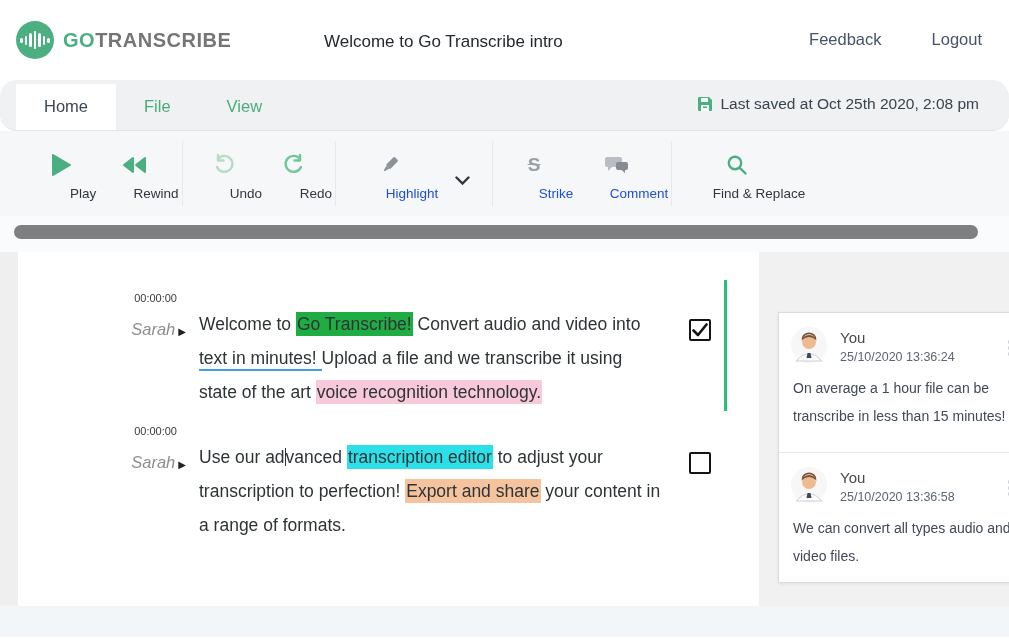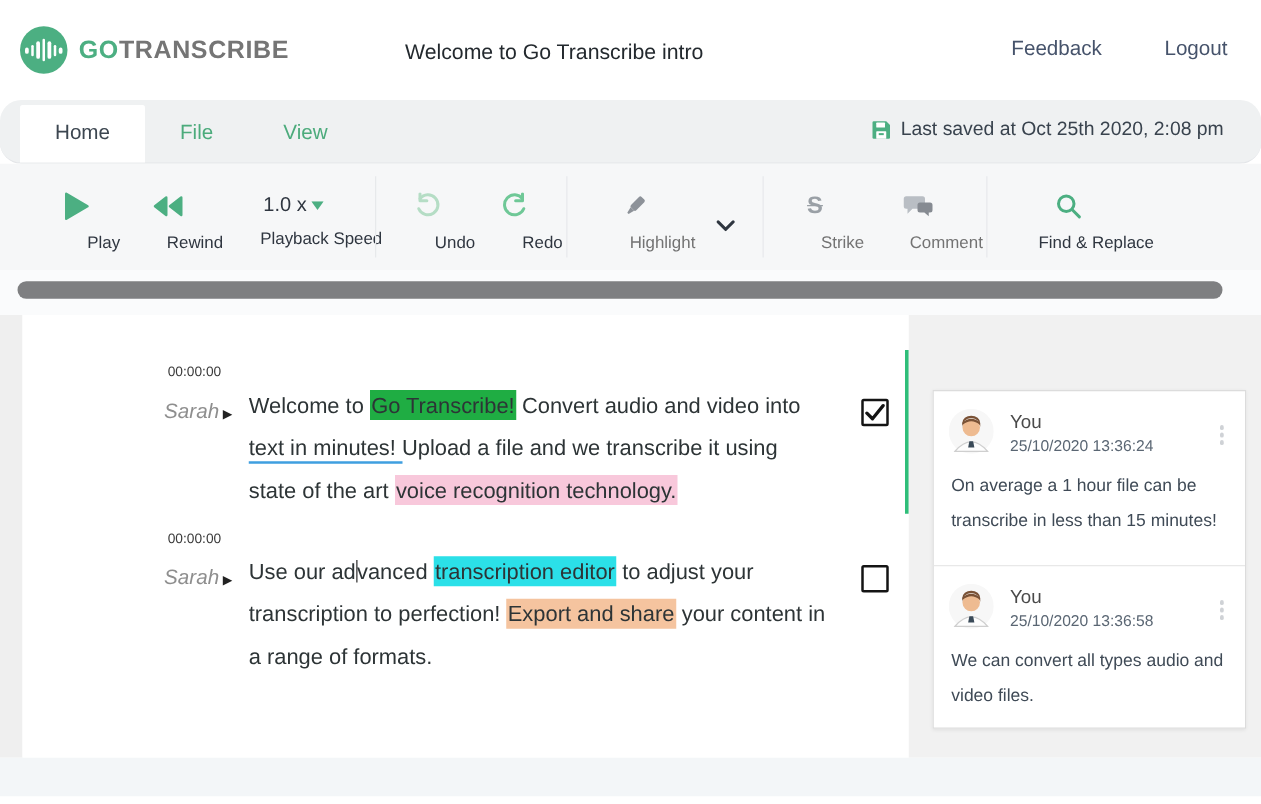--- a/index.html
+++ b/index.html
@@ -25,36 +25,36 @@
   .tab.active { background:#fff; color:#3c4650; border-radius:2px 2px 0 0; }
   .last-saved { position:absolute; right:30px; top:15px; display:flex; align-items:center; gap:8px;
     font-size:15.5px; color:#39434e; }
 
   
   .toolbar { height:85px; background:#f6f7f8; display:flex; align-items:stretch; padding-left:30px; }
   .tb-btn { display:flex; flex-direction:column; align-items:center; justify-content:center;
     gap:9px; cursor:pointer; padding-top:6px; }
   .tb-btn .ic { height:24px; display:flex; align-items:center; justify-content:center; }
   .tb-btn .lb { font-size:13.5px; color:#2f3640; white-space:nowrap;padding-left:44px; }
-  .tb-btn.dim .lb { color:#737373; }
+  .tb-btn.dim .lb { color:#1d4ed8; }
   .tb-sep { width:1px; background:#e7e9eb; margin:10px 6px; }
   .w60{width:62px} .w80{width:84px} .w110{width:118px} .w70{width:70px} .w90{width:96px} .w45{width:48px}
   .speed-val { font-size:16px; color:#2f3640; display:flex; align-items:center; gap:4px; }
   .strike-glyph { font-size:19px; font-weight:bold; color:#9aa0a6; text-decoration:line-through; }
   .chev-only { justify-content:center; padding-top:14px; }
 
   
   .seek-row { height:36px; background:#fafbfc; padding:9px 31px 0 14px; }
   .seek-bar { height:14px; width:964px; background:#7e7f81; border-radius:7px; cursor:pointer; }
 
   
   .content { display:flex; height:354px; }
   .gutter { width:18px; background:#efefef; }
   .transcript { width:709px; background:#fff; position:relative; padding-top:40px; }
-  .rightpane { flex:1; background:#f1f1f1; position:relative; }
+  .rightpane { flex:1; background:#f1f1f1; position:relative;margin-left:32px; }
   .footer { height:31px; background:#f3f6f8; }
 
   
   .para { position:relative; margin-bottom:16px; }
   .para .ts { width:181px; text-align:right; padding-right:22px; font-size:11px; color:#3a3a3a; margin-bottom:3px; }
   .para .row { display:flex; }
   .para .speaker { width:181px; flex-shrink:0; text-align:right; padding-right:13px;
     font-style:italic; color:#8e8e8e; font-size:16.5px; line-height:44px; cursor:pointer; white-space:nowrap; }
   .para .speaker .sp-caret { font-style:normal; color:#222; font-size:10px; margin-left:3px; }
   .para .text { font-size:17.5px; line-height:34px; color:#2d3436; white-space:nowrap; cursor:text; }
@@ -132,29 +132,20 @@
       <span class="lb">Play</span>
   </div>
   <div class="tb-btn w80">
     <span class="ic">
       <svg width="26" height="18" viewBox="0 0 26 18">
           <path d="M12 2 L3 9 L12 16 Z M24 2 L15 9 L24 16 Z" fill="#4caf82" stroke="#4caf82" stroke-width="2" stroke-linejoin="round"></path>
         </svg>
     </span>
       <span class="lb">Rewind</span>
   </div>
-  <div class="tb-btn w110">
-    <span class="speed-val">
-        <span>1.0 x</span>
-      <svg width="10" height="7" viewBox="0 0 10 7">
-          <path d="M0 0 L10 0 L5 7 Z" fill="#4caf82"></path>
-        </svg>
-    </span>
-      <span class="lb">Playback Speed</span>
-  </div>
   <div class="tb-sep"></div>
   <div class="tb-btn w70">
     <span class="ic">
       <svg width="22" height="22" viewBox="0 0 22 22" fill="none" stroke="#b5ddc5" stroke-width="2.4" stroke-linecap="round">
         <path d="M5 5 A 8 8 0 1 1 4 13"></path>
           <path d="M5 1 L5 6.5 L10.5 6.5" stroke-linejoin="round"></path>
         </svg>
     </span>
       <span class="lb">Undo</span>
   </div>

